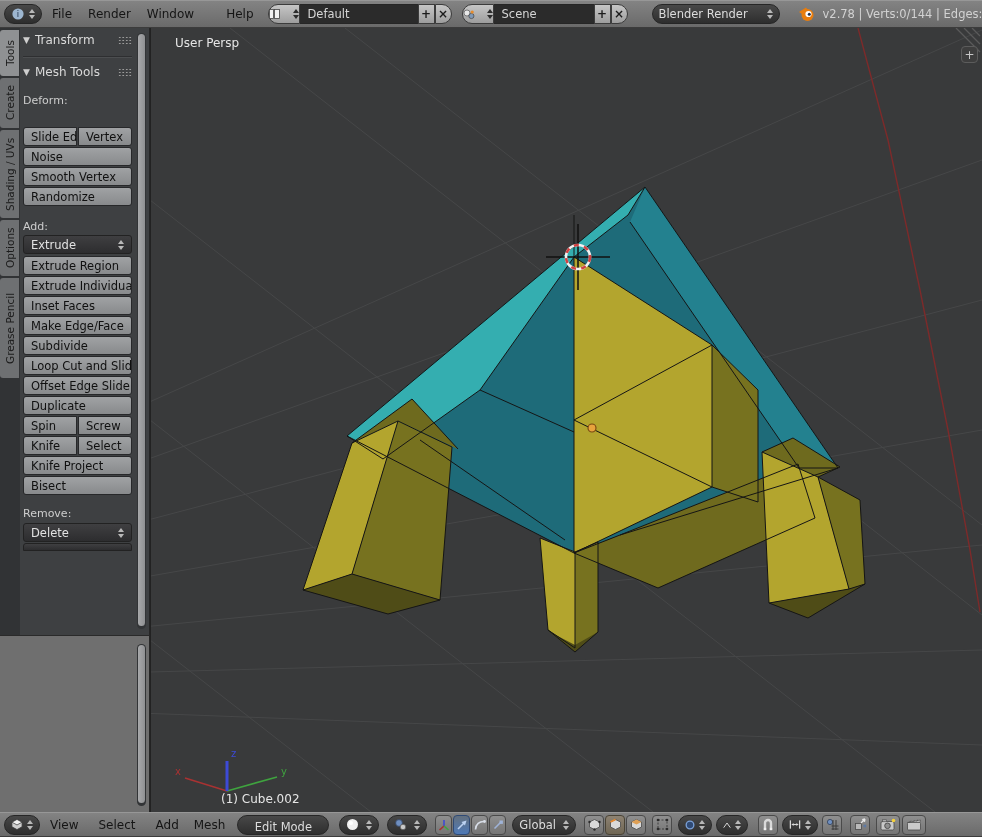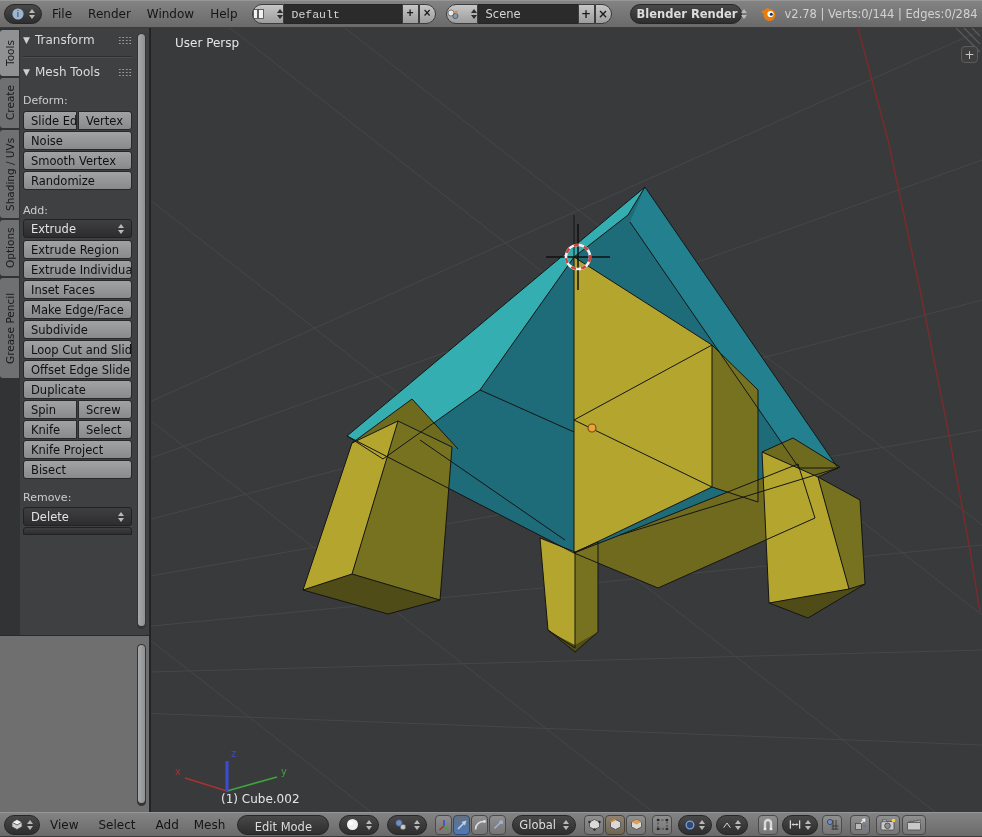--- a/index.html
+++ b/index.html
@@ -110,23 +110,23 @@
           <text x="7" y="10" font-size="8.5" text-anchor="middle" fill="#20334c" font-family="DejaVu Sans">i</text>
         </svg>
       <span class="updn">
           <i class="u"></i>
           <i class="d"></i>
         </span>
     </div>
     <span class="menu-label" style="margin-left:10px">File</span>
     <span class="menu-label" style="margin-left:16px">Render</span>
     <span class="menu-label" style="margin-left:16px">Window</span>
-    <span class="menu-label" style="margin-left:16px">Help</span>
-
-    <div style="display:flex;margin-left:14px;font-family:Liberation Mono, monospace;">
+    <span class="menu-label" style="margin-left:32px">Help</span>
+
+    <div style="display:flex;margin-left:14px;">
       <div class="lightbtn seg-l" style="width:32px;gap:3px;">
         <svg class="ic" width="11" height="10" viewBox="0 0 11 10">
             <rect x="0.5" y="0.5" width="4" height="9" fill="#f2f2f2" stroke="#444" stroke-width="0.8"></rect>
             <rect x="5.5" y="0.5" width="5" height="9" fill="#f2f2f2" stroke="#444" stroke-width="0.8"></rect>
           </svg>
         <span class="updn dark">
             <i class="u"></i>
             <i class="d"></i>
           </span>
       </div>
@@ -145,21 +145,21 @@
         <span class="updn dark">
             <i class="u"></i>
             <i class="d"></i>
           </span>
       </div>
       <div class="idfield" style="width:100px;">Scene</div>
       <div class="lightbtn" style="width:17px;">+</div>
       <div class="lightbtn seg-r" style="width:17px;">×</div>
     </div>
 
-    <div class="pill" style="margin-left:18px;width:112px;font-weight:bold;">
+    <div class="pill" style="margin-left:24px;width:128px;">
       <span class="txt">Blender Render</span>
       <span class="updn">
           <i class="u"></i>
           <i class="d"></i>
         </span>
     </div>
 
     <svg class="ic" style="margin-left:16px;" width="19" height="16" viewBox="0 0 19 16">
       <path d="M3,6 L10,1.5 L12,4 L6,8 Z" fill="#e87d0d"></path>
       <circle cx="11.5" cy="9" r="6" fill="#e87d0d"></circle>
@@ -189,21 +189,21 @@
 
       <div class="sep"></div>
 
       <div class="panel-head" style="margin-top:6px;">
         <span class="tri">▼</span>
         <span>Mesh Tools</span>
         <span class="grip"></span>
       </div>
 
       <div class="shelf-label" style="margin-top:14px;">Deform:</div>
-      <div class="btn-col" style="margin-top:4px;">
+      <div class="btn-col" style="margin-top:20px;">
         <div class="btn-row">
           <div class="shelf-btn first-r">Slide Ed</div>
           <div class="shelf-btn second-r">Vertex</div>
         </div>
         <div class="shelf-btn">Noise</div>
         <div class="shelf-btn">Smooth Vertex</div>
         <div class="shelf-btn">Randomize</div>
       </div>
 
       <div class="shelf-label" style="margin-top:14px;">Add:</div>

